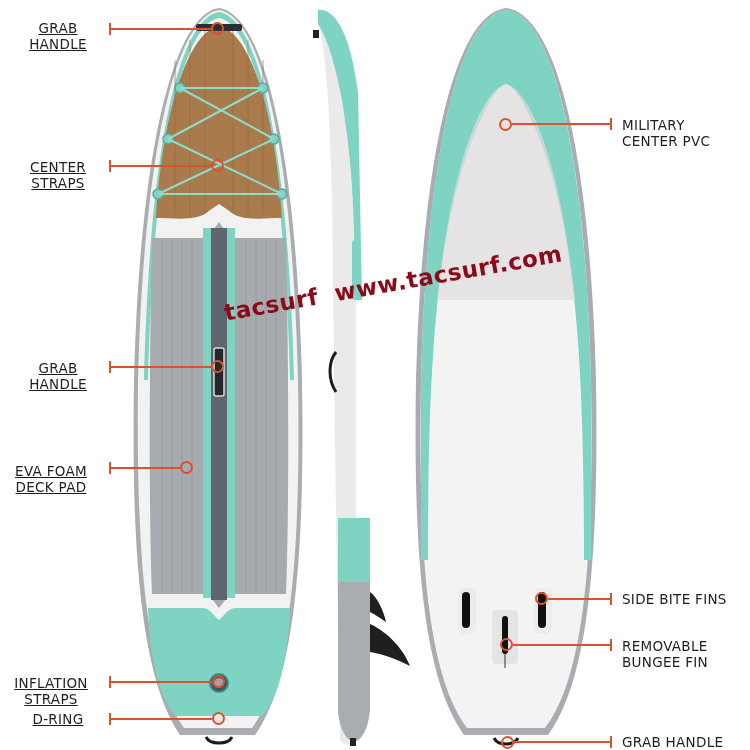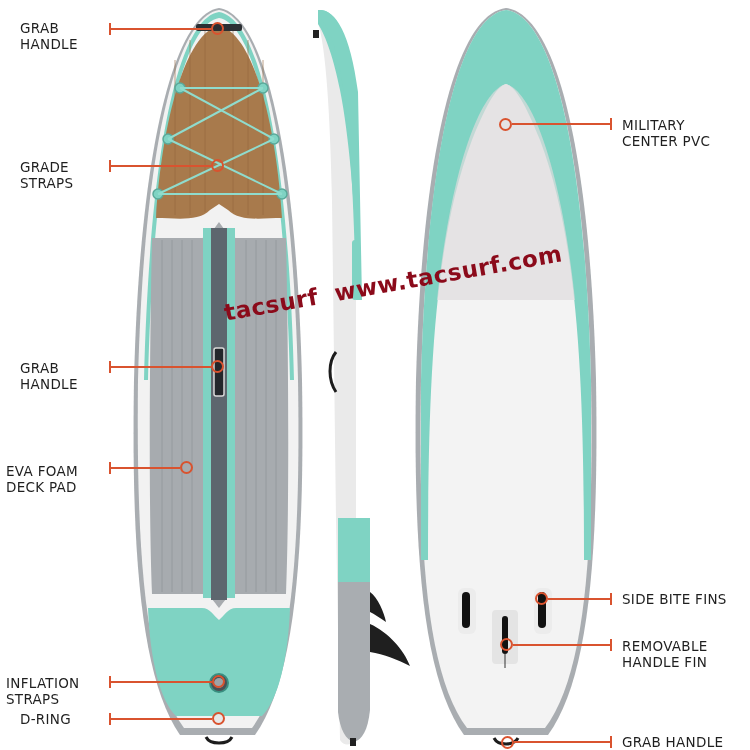--- a/index.html
+++ b/index.html
@@ -1,21 +1,21 @@
 <!DOCTYPE html>
 <html style="--accent: #d9532f;"><head>
 <meta charset="utf-8">
 <style>
   html, body { margin: 0; padding: 0; background: #ffffff; }
   body { width: 750px; height: 750px; position: relative; overflow: hidden; font-family: "DejaVu Sans", sans-serif; }
   .label {
     position: absolute; color: #1f1f1f; font-size: 13.5px; line-height: 16px;
     letter-spacing: 0.3px; font-weight: normal; white-space: pre-line;
   }
-  .label.right-align { text-align: left; }
+  .label.right-align { text-align: center; text-decoration: underline; }
   .callout-line { position: absolute; height: 2px; background: var(--accent); }
   .callout-tick { position: absolute; width: 2px; height: 12px; background: var(--accent); }
   .callout-dot { position: absolute; width: 9px; height: 9px; border: 2px solid var(--accent); border-radius: 50%; background: transparent; box-sizing: content-box; }
   svg { position: absolute; left: 0; top: 0; }
   .watermark {
     position: absolute; left: 222px; top: 300px; color: #8b0a1a;
     font-family: "DejaVu Sans", sans-serif; font-weight: bold; font-size: 23px;
     transform: rotate(-10deg); transform-origin: left top; white-space: pre; letter-spacing: 0.5px;
   }
 </style>
@@ -135,21 +135,21 @@
 </svg>
 
 <div class="watermark">tacsurf  www.tacsurf.com</div>
 
 <div class="label right-align" style="left:20px; top:20px; width:76px;">GRAB
 HANDLE</div>
 <div class="callout-tick" style="left:109px; top:23px;"></div>
 <div class="callout-line" style="left:110px; top:28px; width:101px;"></div>
 <div class="callout-dot" style="left:211px; top:22px;"></div>
 
-<div class="label right-align" style="left:20px; top:159px; width:76px;">GRADE
+<div class="label right-align" style="left:20px; top:159px; width:76px;">CENTER
 STRAPS</div>
 <div class="callout-tick" style="left:109px; top:160px;"></div>
 <div class="callout-line" style="left:110px; top:165px; width:101px;"></div>
 <div class="callout-dot" style="left:211px; top:159px;"></div>
 
 <div class="label right-align" style="left:20px; top:360px; width:76px;">GRAB
 HANDLE</div>
 <div class="callout-tick" style="left:109px; top:361px;"></div>
 <div class="callout-line" style="left:110px; top:366px; width:101px;"></div>
 <div class="callout-dot" style="left:211px; top:360px;"></div>
@@ -179,18 +179,18 @@
 
 <div class="callout-dot" style="left:535px; top:592px;"></div>
 <div class="callout-line" style="left:548px; top:598px; width:63px;"></div>
 <div class="callout-tick" style="left:610px; top:593px;"></div>
 <div class="label" style="left:622px; top:591px;text-align:right;">SIDE BITE FINS</div>
 
 <div class="callout-dot" style="left:500px; top:638px;"></div>
 <div class="callout-line" style="left:513px; top:644px; width:98px;"></div>
 <div class="callout-tick" style="left:610px; top:639px;"></div>
 <div class="label" style="left:622px; top:638px;">REMOVABLE
-HANDLE FIN</div>
+BUNGEE FIN</div>
 
 <div class="callout-dot" style="left:501px; top:736px;"></div>
 <div class="callout-line" style="left:514px; top:741px; width:97px;"></div>
 <div class="callout-tick" style="left:610px; top:736px;"></div>
 <div class="label" style="left:622px; top:734px;">GRAB HANDLE</div>
 
 </body></html>

